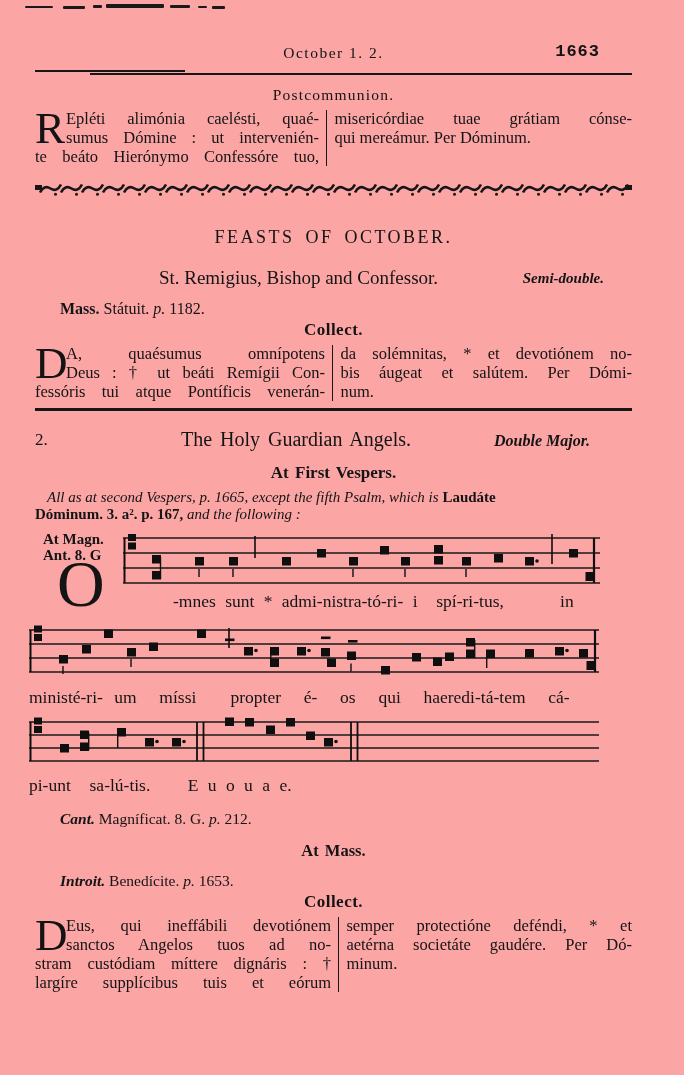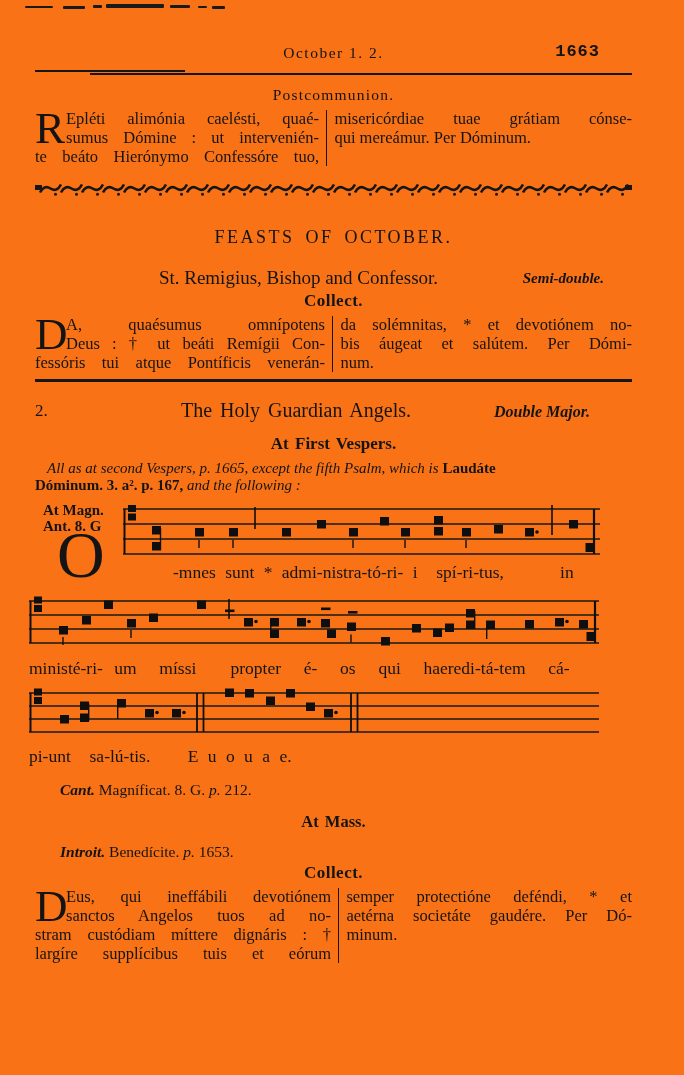--- a/index.html
+++ b/index.html
@@ -1,18 +1,18 @@
 <!DOCTYPE html>
 <html><head>
 <meta charset="utf-8">
 <style>
   html,body{margin:0;padding:0;background:#e8e8e6;}
   .page{
     position:relative;width:684px;height:1075px;margin:0 auto;
-    background:#f97316;color:#141414;
+    background:#fca5a5;color:#141414;
     font-family:"Liberation Serif","DejaVu Serif",serif;
     overflow:hidden;
   }
   .artifact{position:absolute;background:#1a1a1a;border-radius:1px;}
   .content{position:absolute;left:35px;top:0;width:597px;}
 
   
   .hdr{position:relative;margin-top:44px;height:20px;}
   .hdr-title{position:absolute;left:0;right:0;text-align:center;font-size:15.5px;letter-spacing:1.5px;}
   .hdr-page{position:absolute;right:32px;top:-2px;font-size:17px;font-weight:700;letter-spacing:1px;font-family:Liberation Mono, monospace;}
@@ -153,20 +153,21 @@
       <rect x="0" y="1" width="7" height="5" fill="#161616"></rect>
       <rect x="590" y="1" width="7" height="5" fill="#161616"></rect>
     </svg>
 
     <div class="center-head feasts">FEASTS OF OCTOBER.</div>
 
     <div class="titlerow">
       <div class="t-center">St. Remigius, Bishop and Confessor.</div>
       <div class="t-rank">Semi-double.</div>
     </div>
+    <div class="subline"><span class="lbl-b">Mass.</span><span> Státuit. </span><span class="it">p.</span><span> 1182.</span></div>
     <div class="center-head collect-head">Collect.</div>
     <div class="cols c2 latin">
       <div class="lcol">
         <span class="dropcap">D</span>
         <span class="ln j ind">A, quaésumus omnípotens</span>
         <span class="ln j ind">Deus : † ut beáti Remígii Con-</span>
         <span class="ln j">fessóris tui atque Pontíficis venerán-</span>
       </div>
       <div class="vrule"></div>
       <div class="rcol">

